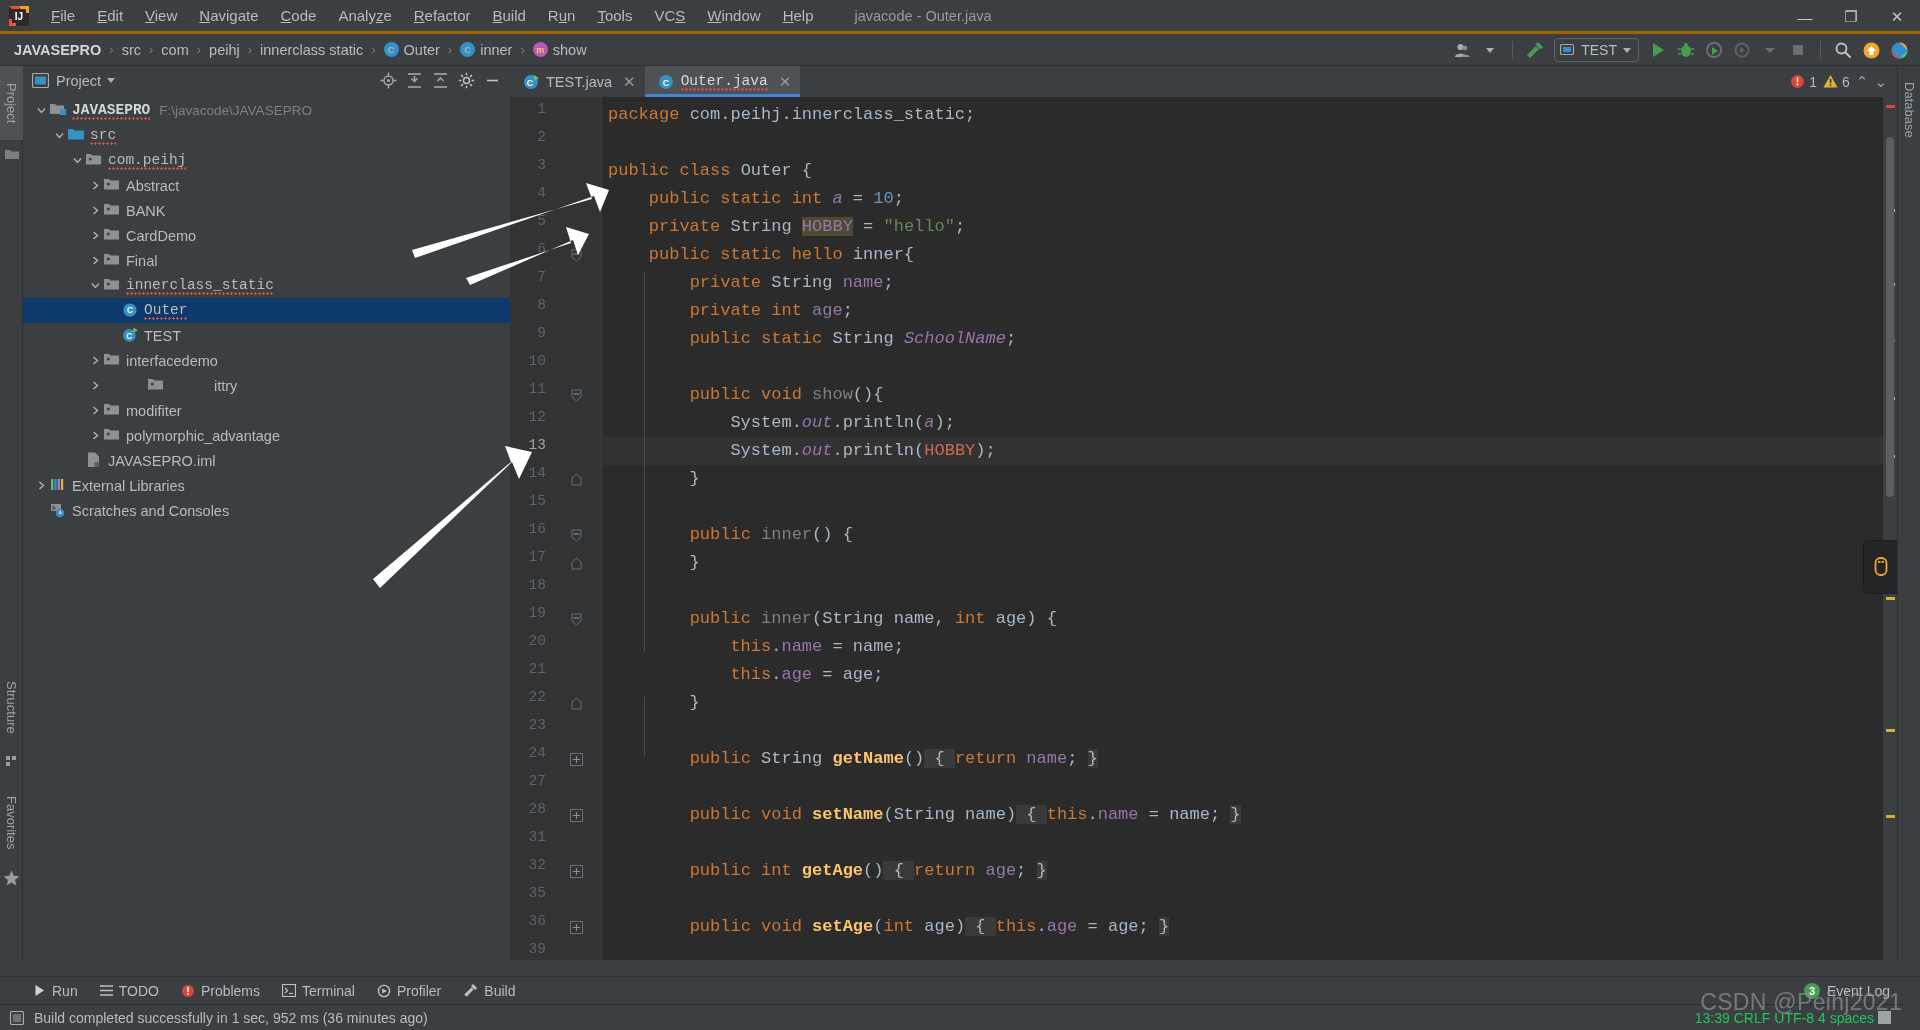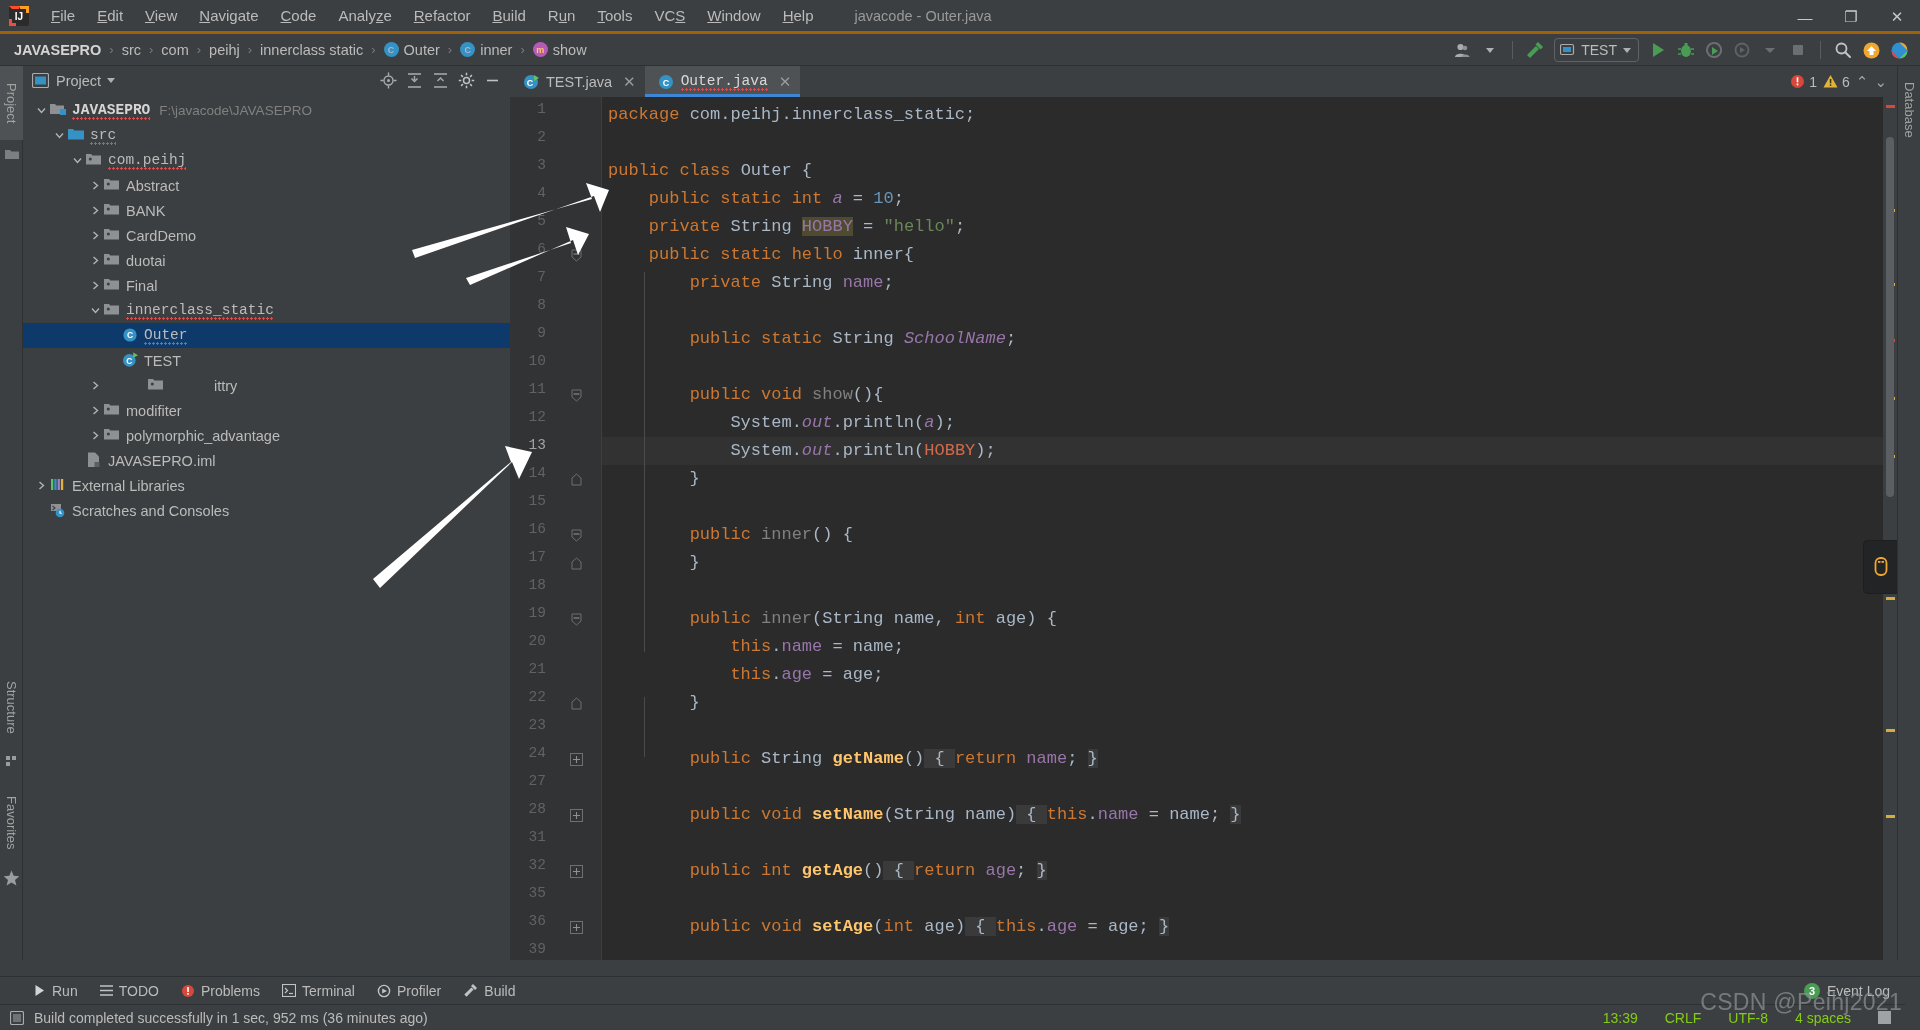--- a/index.html
+++ b/index.html
@@ -163,21 +163,21 @@
   }
   .btab { display: flex; align-items: center; gap: 6px; padding: 0 11px; height: 28px; color: #bbbbbb; font-size: 14px; }
   .botbar .right { margin-left: auto; display:flex; align-items:center; gap:7px; padding-right: 30px;}
   .evbadge { width:16px;height:16px;border-radius:50%;background:#499c54;color:#fff;font-size:11px;display:flex;align-items:center;justify-content:center;font-weight:bold;}
 
   .status {
     position: absolute; left: 0; bottom: 0; width: 1905px; height: 26px;
     background: #3c3f41; display: flex; align-items: center; border-top: 1px solid #2e3133;
   }
   .status .msg { color: #bbbbbb; font-size: 14px; margin-left: 10px; }
-  .status .right { margin-left:auto; display:flex; align-items:center; gap: 27px; padding-right: 14px; color:#84cc16; font-size:14px; }
+  .status .right { margin-left:auto; display:flex; align-items:center; gap: 4px; padding-right: 14px; color:#22c55e; font-size:14px; }
   .watermark {
     position: absolute; right: 18px; bottom: 14px; color: #8e9193; font-size: 23px;
     opacity: .72; letter-spacing: .3px; pointer-events: none; white-space: nowrap;
   }
 
   
   .arrows { position:absolute; left:0; top:0; width:1920px; height:1030px; pointer-events:none; }
 </style>
 </head>
 <body>
@@ -485,32 +485,20 @@
         <div class="trow" style="padding-left: 64px;">
           <div class="twist">
             <svg width="9" height="9" viewBox="0 0 9 9">
               <path d="M2.5 1 L6.5 4.5 L2.5 8" stroke="#b0b3b5" stroke-width="1.4" fill="none"></path>
             </svg>
           </div>
           <div class="tico"><svg width="17" height="15" viewBox="0 0 17 15">
               <path d="M0 2 h5 l1.3 1.5 H15 V12.5 H0 Z" fill="#8d9194"></path>
               <circle cx="4.3" cy="7" r="1.5" fill="#3c3f41"></circle>
             </svg></div>
-          <span class="tlbl">duotai</span>
-        </div>
-        <div class="trow" style="padding-left: 64px;">
-          <div class="twist">
-            <svg width="9" height="9" viewBox="0 0 9 9">
-              <path d="M2.5 1 L6.5 4.5 L2.5 8" stroke="#b0b3b5" stroke-width="1.4" fill="none"></path>
-            </svg>
-          </div>
-          <div class="tico"><svg width="17" height="15" viewBox="0 0 17 15">
-              <path d="M0 2 h5 l1.3 1.5 H15 V12.5 H0 Z" fill="#8d9194"></path>
-              <circle cx="4.3" cy="7" r="1.5" fill="#3c3f41"></circle>
-            </svg></div>
           <span class="tlbl">Final</span>
         </div>
         <div class="trow" style="padding-left: 64px;">
           <div class="twist">
             <svg width="9" height="9" viewBox="0 0 9 9">
               <path d="M1 2.5 L4.5 6.5 L8 2.5" stroke="#b0b3b5" stroke-width="1.4" fill="none"></path>
             </svg>
           </div>
           <div class="tico"><svg width="17" height="15" viewBox="0 0 17 15">
               <path d="M0 2 h5 l1.3 1.5 H15 V12.5 H0 Z" fill="#8d9194"></path>
@@ -527,20 +515,32 @@
           <span class="tlbl squig">Outer</span>
         </div>
         <div class="trow" style="padding-left: 82px;">
           <div class="twist"></div>
           <div class="tico"><svg width="16" height="16" viewBox="0 0 16 16">
               <circle cx="7.3" cy="8.4" r="6.3" fill="#3592c4"></circle>
               <text x="7.3" y="11.6" font-size="8.4" font-weight="bold" fill="#fff" text-anchor="middle" font-family="Liberation Sans, sans-serif">C</text>
               <path d="M11.2 0.6 L16 3.2 L11.2 5.8 Z" fill="#5ec269"></path>
             </svg></div>
           <span class="tlbl">TEST</span>
+        </div>
+        <div class="trow" style="padding-left: 64px;">
+          <div class="twist">
+            <svg width="9" height="9" viewBox="0 0 9 9">
+              <path d="M2.5 1 L6.5 4.5 L2.5 8" stroke="#b0b3b5" stroke-width="1.4" fill="none"></path>
+            </svg>
+          </div>
+          <div class="tico"><svg width="17" height="15" viewBox="0 0 17 15">
+              <path d="M0 2 h5 l1.3 1.5 H15 V12.5 H0 Z" fill="#8d9194"></path>
+              <circle cx="4.3" cy="7" r="1.5" fill="#3c3f41"></circle>
+            </svg></div>
+          <span class="tlbl">interfacedemo</span>
         </div>
         <div class="trow" style="padding-left: 64px; gap: 44px;">
           <div class="twist">
             <svg width="9" height="9" viewBox="0 0 9 9">
               <path d="M2.5 1 L6.5 4.5 L2.5 8" stroke="#b0b3b5" stroke-width="1.4" fill="none"></path>
             </svg>
           </div>
           <div class="tico"><svg width="17" height="15" viewBox="0 0 17 15">
               <path d="M0 2 h5 l1.3 1.5 H15 V12.5 H0 Z" fill="#8d9194"></path>
               <circle cx="4.3" cy="7" r="1.5" fill="#3c3f41"></circle>
@@ -724,20 +724,21 @@
         </div>
       <div class="gsep"></div>
       <div class="codelines" id="code-host">
           <div class="cl" style="top: 4px;"><span class="kw">package </span><span class="pln">com.peihj.innerclass_static;</span></div>
           <div class="cl" style="top: 32px;"></div>
           <div class="cl" style="top: 60px;"><span class="kw">public class </span><span class="pln">Outer </span><span class="pln">{</span></div>
           <div class="cl" style="top: 88px;"><span class="pln">    </span><span class="kw">public static int </span><span class="fldi">a</span><span class="pln"> = </span><span class="num">10</span><span class="pln">;</span></div>
           <div class="cl" style="top: 116px;"><span class="pln">    </span><span class="kw">private </span><span class="pln">String </span><span class="fld hobbyhl">HOBBY</span><span class="pln"> = </span><span class="str">"hello"</span><span class="pln">;</span></div>
           <div class="cl" style="top: 144px;"><span class="pln">    </span><span class="kw">public static hello </span><span class="pln">inner{</span></div>
           <div class="cl" style="top: 172px;"><span class="pln">        </span><span class="kw">private </span><span class="pln">String </span><span class="fld">name</span><span class="pln">;</span></div>
+          <div class="cl" style="top: 200px;"><span class="pln">        </span><span class="kw">private int </span><span class="fld">age</span><span class="pln">;</span></div>
           <div class="cl" style="top: 228px;"><span class="pln">        </span><span class="kw">public static </span><span class="pln">String </span><span class="stat">SchoolName</span><span class="pln">;</span></div>
           <div class="cl" style="top: 256px;"></div>
           <div class="cl" style="top: 284px;"><span class="pln">        </span><span class="kw">public void </span><span class="gry">show</span><span class="pln">(){</span></div>
           <div class="cl" style="top: 312px;"><span class="pln">            </span><span class="pln">System.</span><span class="stat">out</span><span class="pln">.println(</span><span class="fldi">a</span><span class="pln">);</span></div>
           <div class="cl hl" style="top: 340px;"><span class="pln">            </span><span class="pln">System.</span><span class="stat">out</span><span class="pln">.println(</span><span class="err">HOBBY</span><span class="pln">);</span></div>
           <div class="cl" style="top: 368px;"><span class="pln">        }</span></div>
           <div class="cl" style="top: 396px;"></div>
           <div class="cl" style="top: 424px;"><span class="pln">        </span><span class="kw">public </span><span class="gry">inner</span><span class="pln">() {</span></div>
           <div class="cl" style="top: 452px;"><span class="pln">        }</span></div>
           <div class="cl" style="top: 480px;"></div>

